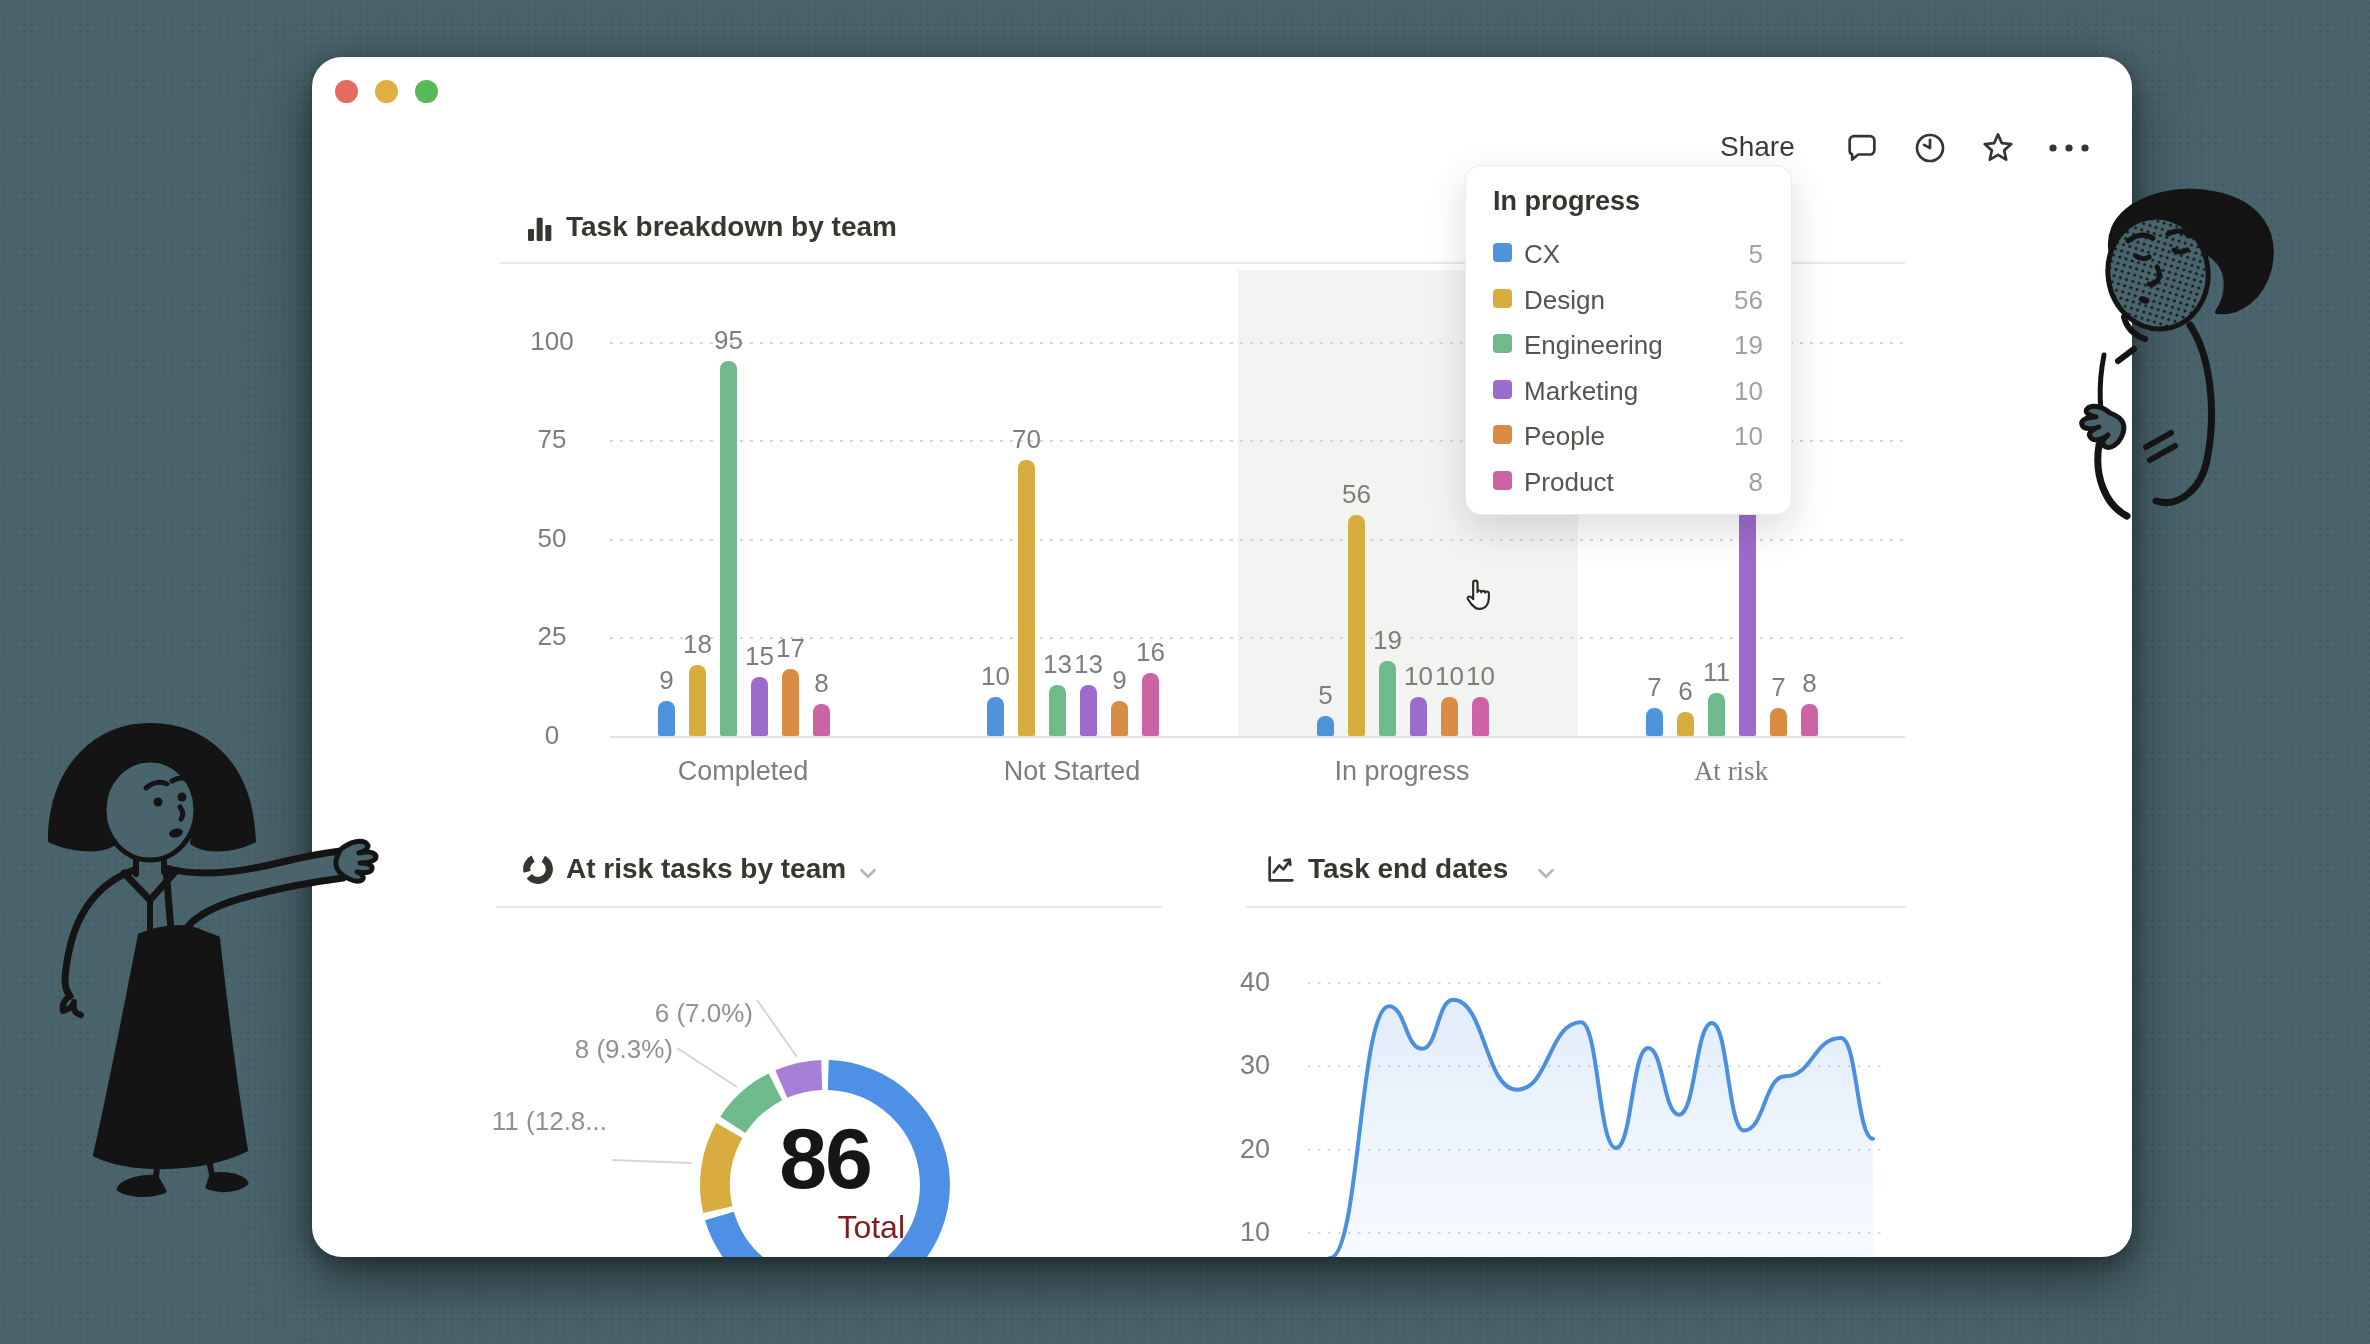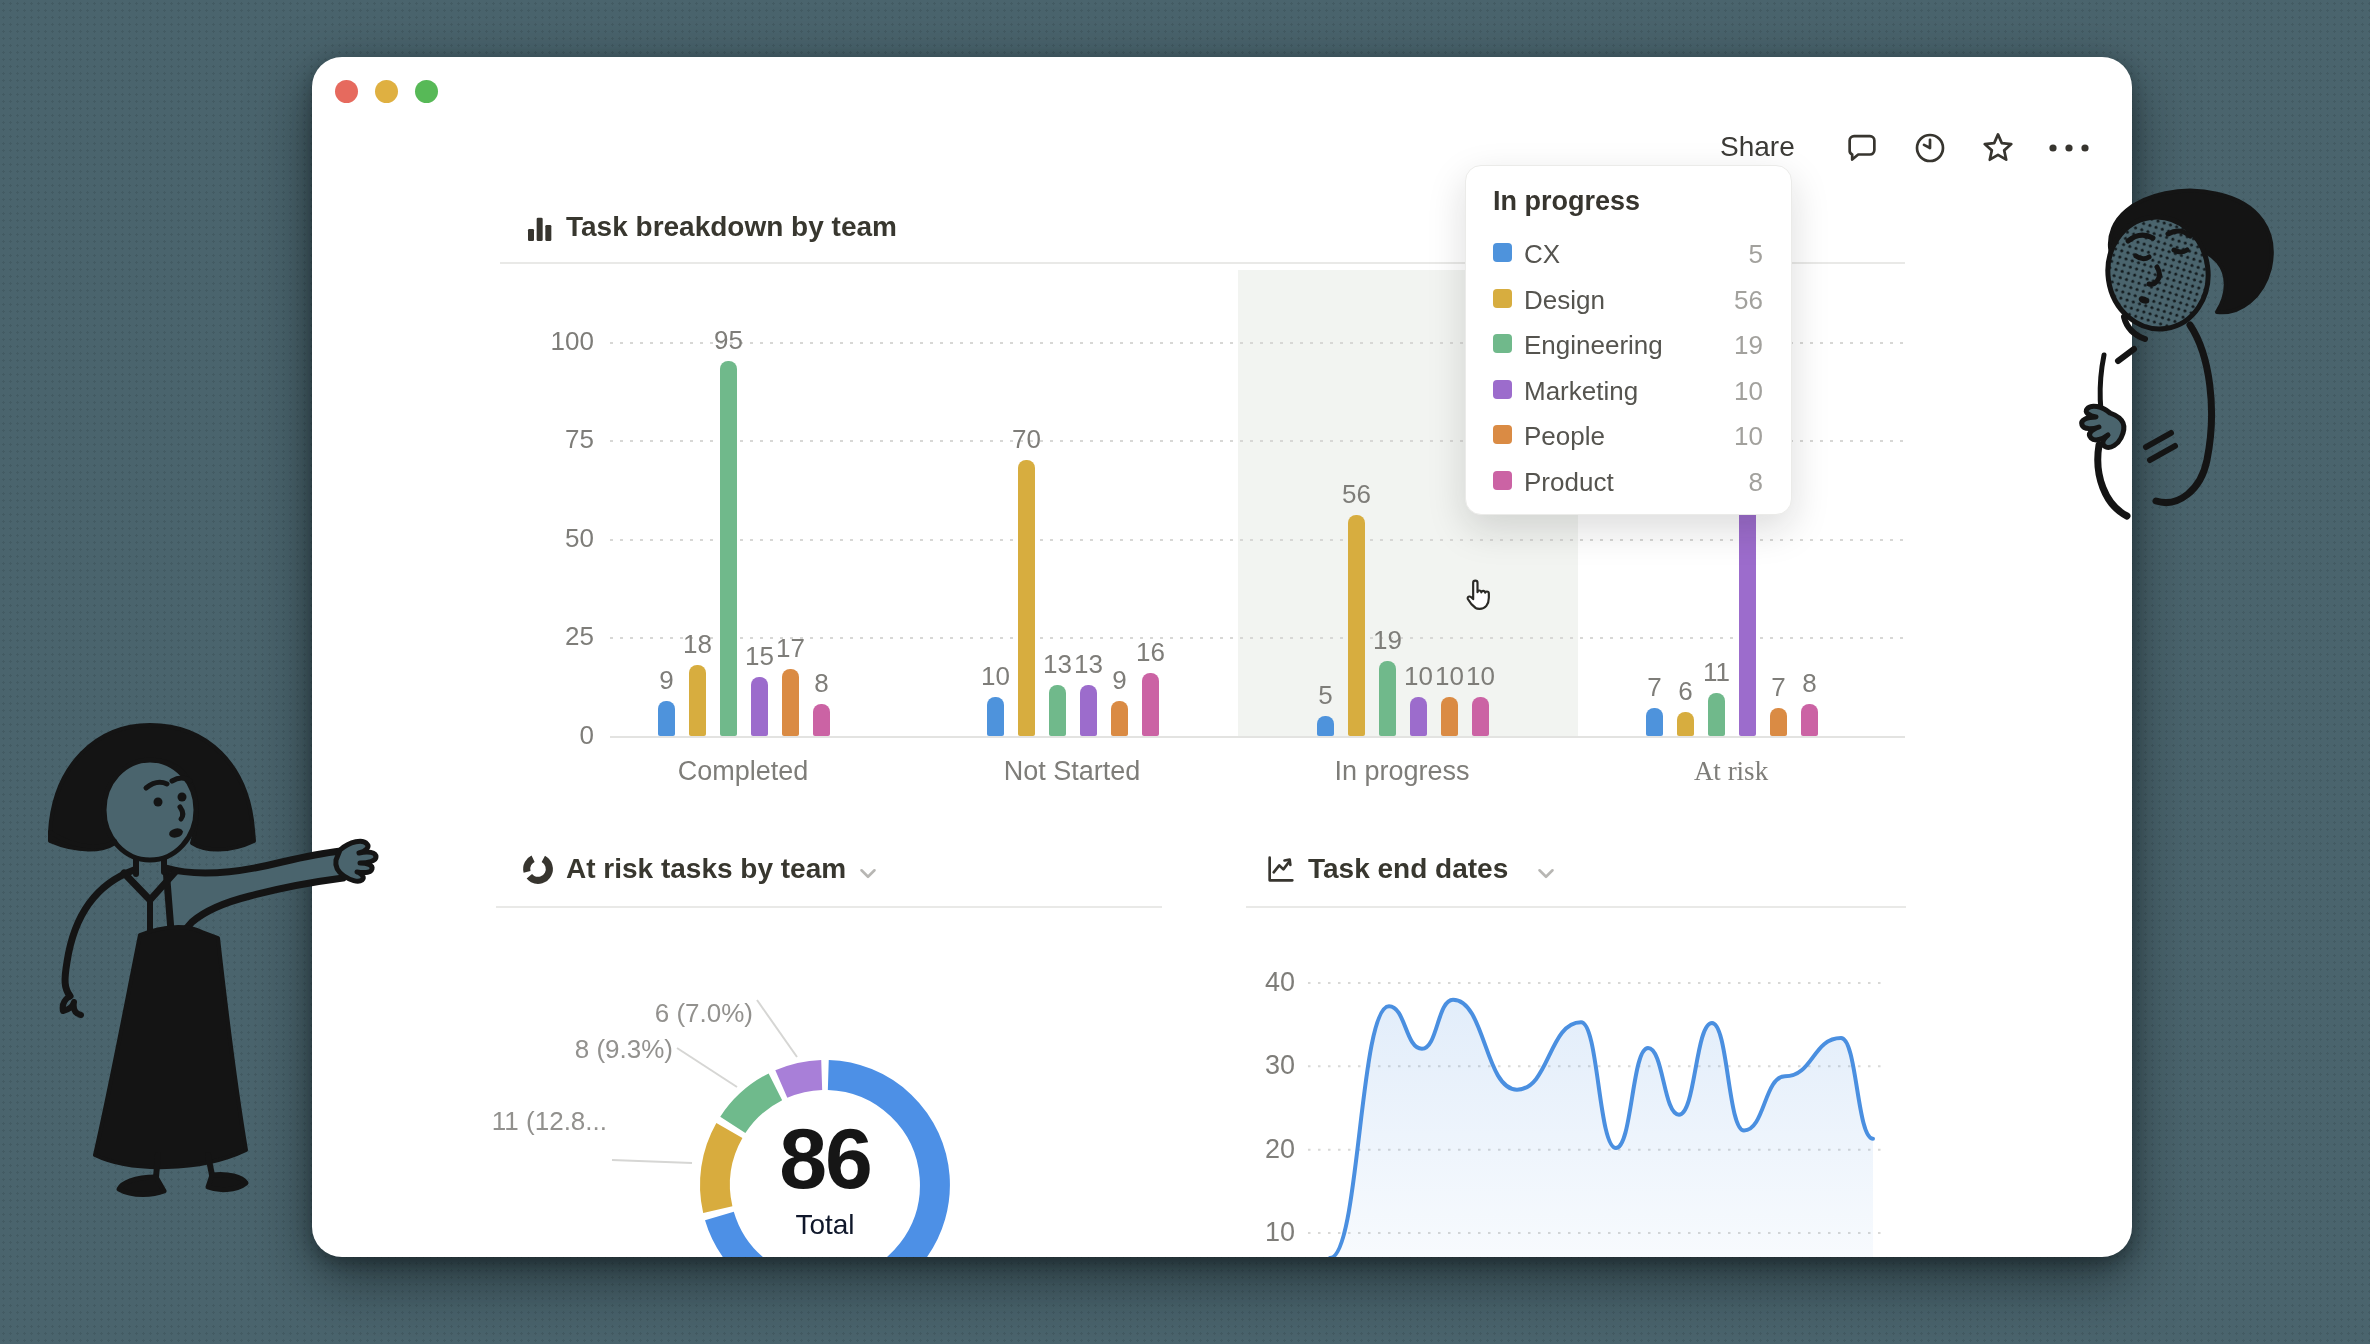--- a/index.html
+++ b/index.html
@@ -12,41 +12,41 @@
           overflow:hidden;z-index:2;padding-left:20px;}
   .traffic{position:absolute;top:23px;width:23px;height:23px;border-radius:50%;}
   .t-red{left:23px;background:#e66a5e;}
   .t-yellow{left:63px;background:#dfb041;}
   .t-green{left:103px;background:#57b957;}
   .share{position:absolute;left:1408px;top:74px;font-size:28px;color:#3c3b37;cursor:default;}
   .tb-icon{position:absolute;top:72px;width:38px;height:38px;}
   .chart-title{position:absolute;font-size:28px;font-weight:700;color:#38372f;white-space:nowrap;}
   .title-icon{position:absolute;width:32px;height:32px;}
   .divider{position:absolute;height:2px;background:#e9e9e7;}
-  .axis-label{position:absolute;font-size:26px;color:#7e7d79;text-align:right;}
+  .axis-label{position:absolute;font-size:26px;color:#7e7d79;text-align:center;}
   .cat-label{position:absolute;font-size:27px;color:#7e7d79;text-align:center;}
   .bar-gridline{position:absolute;height:2px;
     background-image:repeating-linear-gradient(90deg,#d7d7d5 0 3px,transparent 3px 10px);z-index:1;}
   .bar-axisline{position:absolute;height:2px;background:#e3e3e1;z-index:1;}
   .band{position:absolute;left:926px;top:213px;width:340px;height:466px;background:#f2f4f1;z-index:0;}
   .bar{position:absolute;width:17px;border-radius:8px 8px 2px 2px;z-index:2;}
   .bar-value{position:absolute;width:80px;text-align:center;font-size:26px;color:#7e7d79;z-index:2;}
   .tooltip{position:absolute;left:1153px;top:108px;width:325px;height:348px;background:#fff;
            border:1px solid #ebebe9;border-radius:16px;box-shadow:0 14px 38px rgba(20,20,20,.15);z-index:5;}
   .tt-title{position:absolute;left:27px;top:20px;font-size:27px;font-weight:700;color:#37352f;}
   .tt-rows{position:absolute;left:0;top:64px;width:100%;}
   .tt-row{position:relative;height:45.5px;}
   .tt-swatch{position:absolute;left:27px;top:13px;width:19px;height:19px;border-radius:4px;}
   .tt-label{position:absolute;left:58px;top:9px;font-size:26px;color:#55544f;}
   .tt-value{position:absolute;right:28px;top:9px;font-size:26px;color:#a2a19d;}
   .donut-label{position:absolute;width:200px;text-align:right;font-size:26px;color:#92918e;white-space:nowrap;overflow:hidden;}
   .donut-center-num{position:absolute;left:433px;top:1052px;width:160px;text-align:center;
       font-size:86px;font-weight:700;color:#161616;letter-spacing:-2px;}
-  .donut-center-sub{position:absolute;left:433px;top:1152px;width:160px;text-align:center;
-      font-size:28px;color:#0f172a;}
+  .donut-center-sub{position:absolute;left:433px;top:1152px;width:160px;text-align:right;
+      font-size:32px;color:#7f1d1d;}
   .chevron{position:absolute;width:26px;height:26px;}
   svg{display:block;}
   .illus{position:absolute;z-index:3;}
 </style>
 </head>
 <body>
 
 <div class="stage">
 
   <div class="window">

